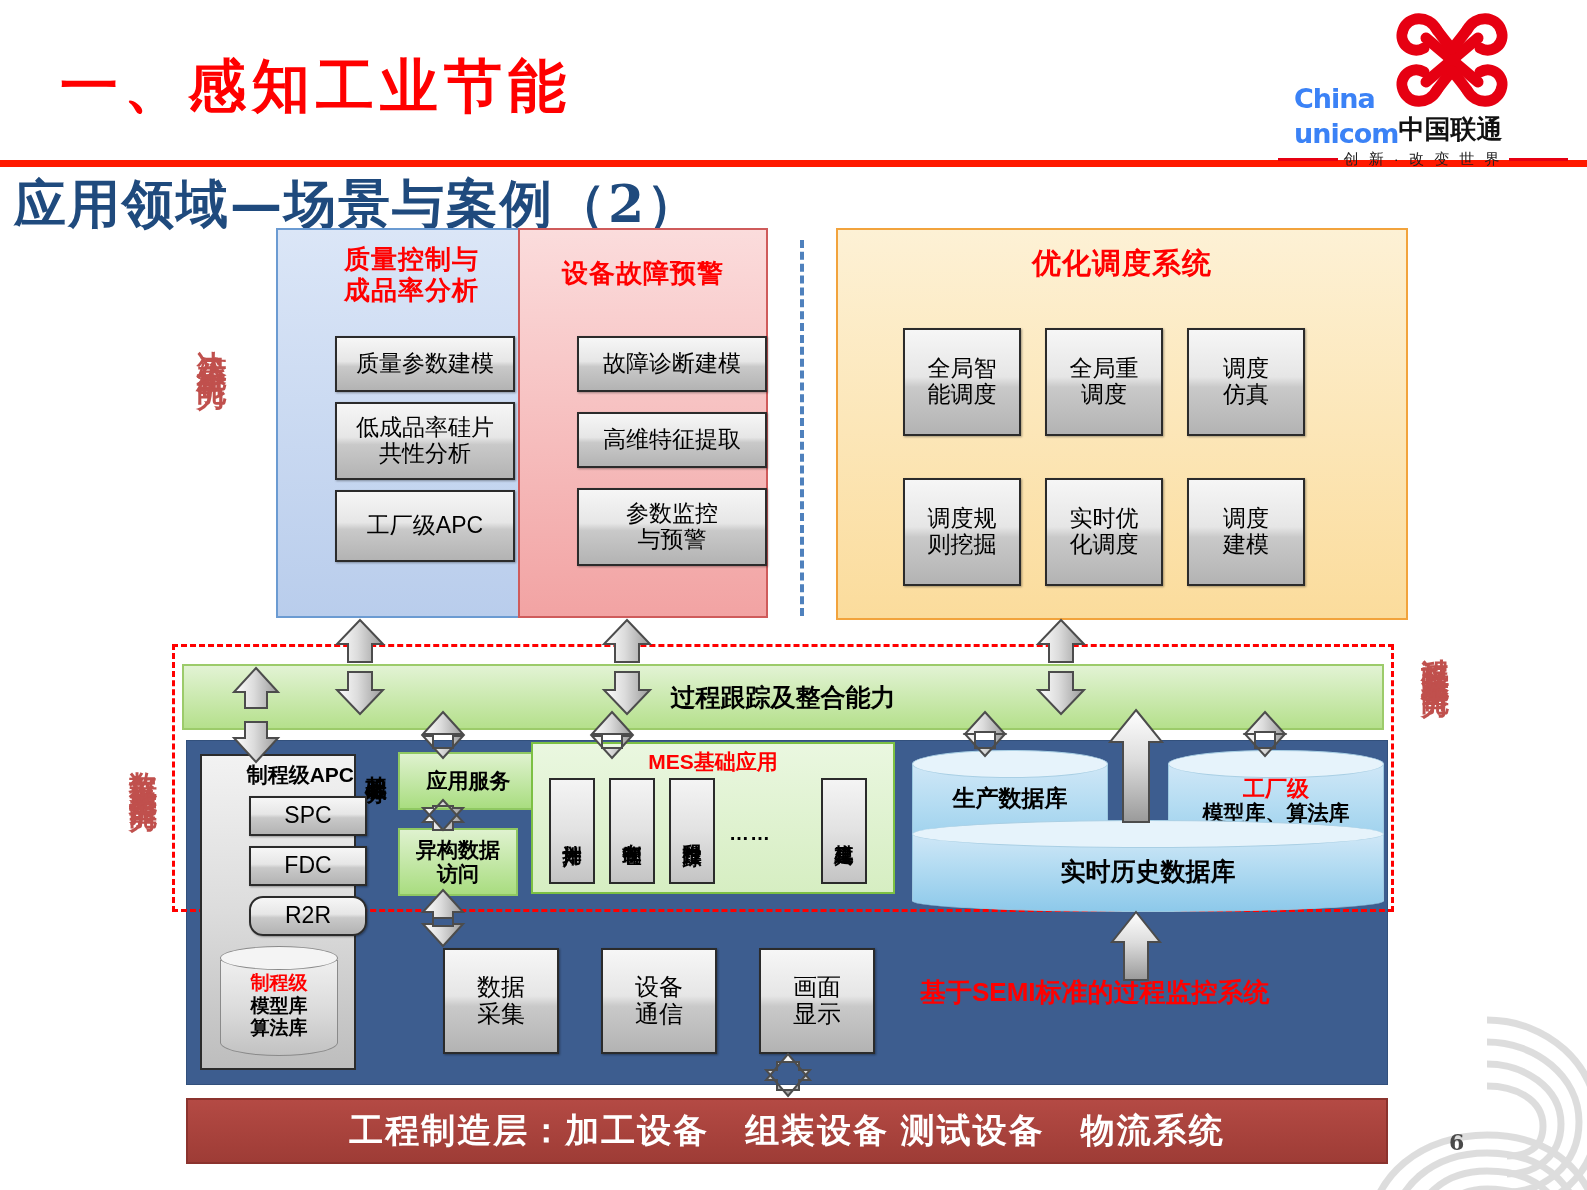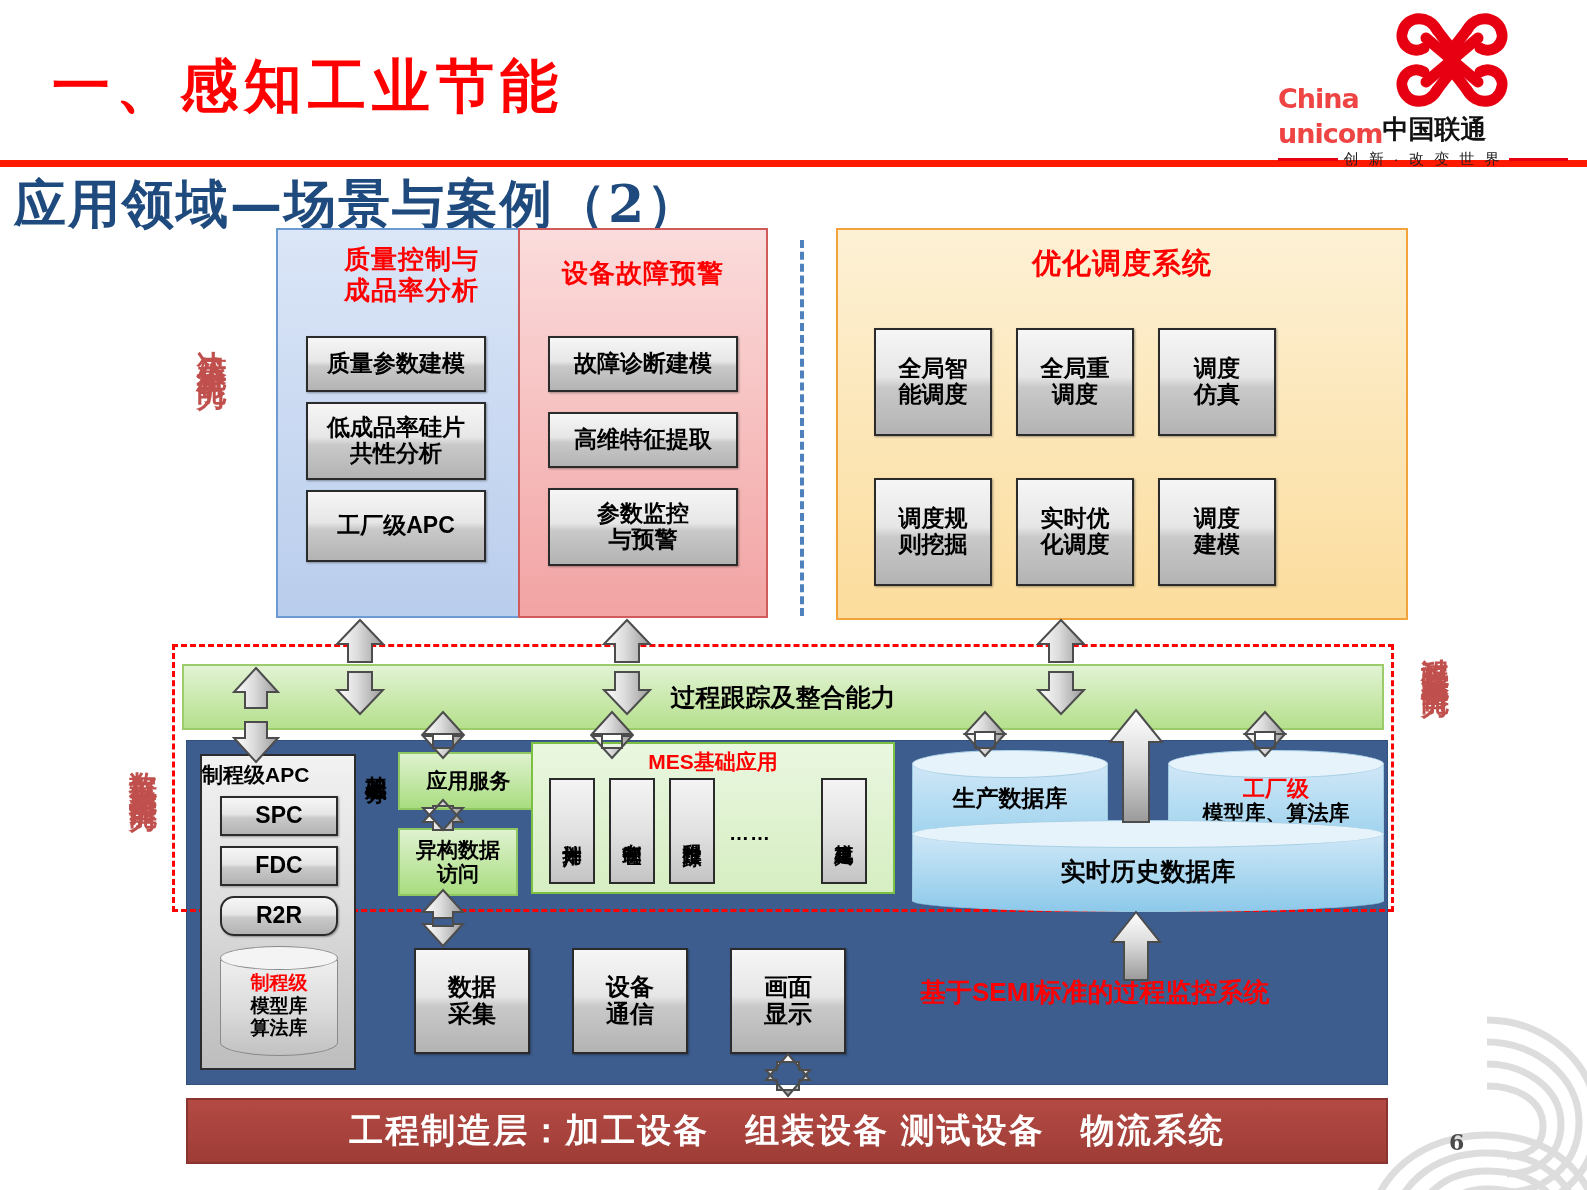--- a/index.html
+++ b/index.html
@@ -10,61 +10,62 @@
     overflow: hidden;
   }
   #slide { position: relative; width: 1587px; height: 1190px; background:#fff; }
 
   
   .watermark { position:absolute; right:-40px; bottom:-60px; width:320px; height:330px;
                opacity:.55; pointer-events:none; }
 
   
   .hdr-title {
-    position:absolute; left:52px; top:48px;
+    position:absolute; left:60px; top:48px;
     font-family:"DejaVu Serif", serif;
     font-size:58px; font-weight:700; color:#ff0000; letter-spacing:6px;
     white-space:nowrap;
   }
   .hdr-rule { position:absolute; left:0; top:160px; width:1587px; height:7px; background:#ff1a00; }
   .page-title {
     position:absolute; left:14px; top:170px;
     font-family:"DejaVu Serif", serif;
     font-size:52px; font-weight:700; color:#1f4a7d; letter-spacing:2px;
     white-space:nowrap;
   }
 
   
   .logo { position:absolute; left:1268px; top:8px; width:300px; height:160px; }
   .logo-knot { position:absolute; left:122px; top:0px; width:124px; height:104px; }
   .logo-txt  { position:absolute; left:10px; top:78px; width:290px; }
   .logo-en   { font-family:"DejaVu Sans", sans-serif; font-weight:700; font-size:27px;
-               color:#ef4444; line-height:.95; letter-spacing:-1px; }
+               color:#3b82f6; line-height:.95; letter-spacing:-1px;margin-left:16px; }
   .logo-cn   { font-size:26px; font-weight:700; color:#111; letter-spacing:0px; }
   .logo-row2 { display:flex; align-items:flex-end; }
   .logo-slogan { position:absolute; left:10px; top:142px; width:290px;
                  display:flex; align-items:center; gap:6px; }
   .slog-line { flex:1 1 auto; height:3px; background:#e60012; }
   .slog-txt { font-size:15px; color:#222; letter-spacing:3px; white-space:nowrap; }
 
   
   .redlbl { color:#c0504d; font-weight:700; }
   .vlabel {
     position:absolute; writing-mode:vertical-rl; text-orientation:upright;
     color:#c0504d; font-weight:700; letter-spacing:6px; line-height:1.05;
     font-family:"DejaVu Sans", sans-serif;
   }
 
   
   .tile {
     position:absolute; border:2px solid #2b2b2b;
     background:linear-gradient(180deg,#f6f6f6 0%,#e6e6e6 45%,#c9c9c9 55%,#b3b3b3 100%);
     display:flex; align-items:center; justify-content:center; text-align:center;
-    color:#000; font-weight:700; line-height:1.12;
+    color:#000; font-weight:400; line-height:1.12;
     box-shadow:1px 1px 2px rgba(0,0,0,.35);
+    margin-left:29px;
   }
 
   
   .panel { position:absolute; }
   .panel-blue {
     left:276px; top:228px; width:271px; height:390px;
     background:linear-gradient(180deg,#dbe6f7 0%,#b9cdec 100%);
     border:2px solid #6b9bd2;
   }
   .panel-pink {
@@ -149,21 +150,21 @@
   
   .dark {
     position:absolute; left:186px; top:740px; width:1202px; height:345px;
     background:#3d5d8f; border:1px solid #32507c;
   }
   .apc {
     position:absolute; left:200px; top:754px; width:156px; height:316px;
     border:2px solid #2b2b2b;
     background:linear-gradient(180deg,#f2f2f2 0%,#dcdcdc 50%,#bdbdbd 100%);
   }
-  .apc-title { position:absolute; left:0; right:0; top:5px; text-align:left;
+  .apc-title { position:absolute; left:0; right:0; top:5px; text-align:right;
                font-size:21px; font-weight:700; color:#000; }
   .semi {
     position:absolute; left:920px; top:975px;
     color:#ff0000; font-weight:700; font-size:26px; white-space:nowrap;
   }
 
   
   .redbar {
     position:absolute; left:186px; top:1098px; width:1202px; height:66px;
     background:linear-gradient(180deg,#b44a44 0%,#9e3c36 100%);

